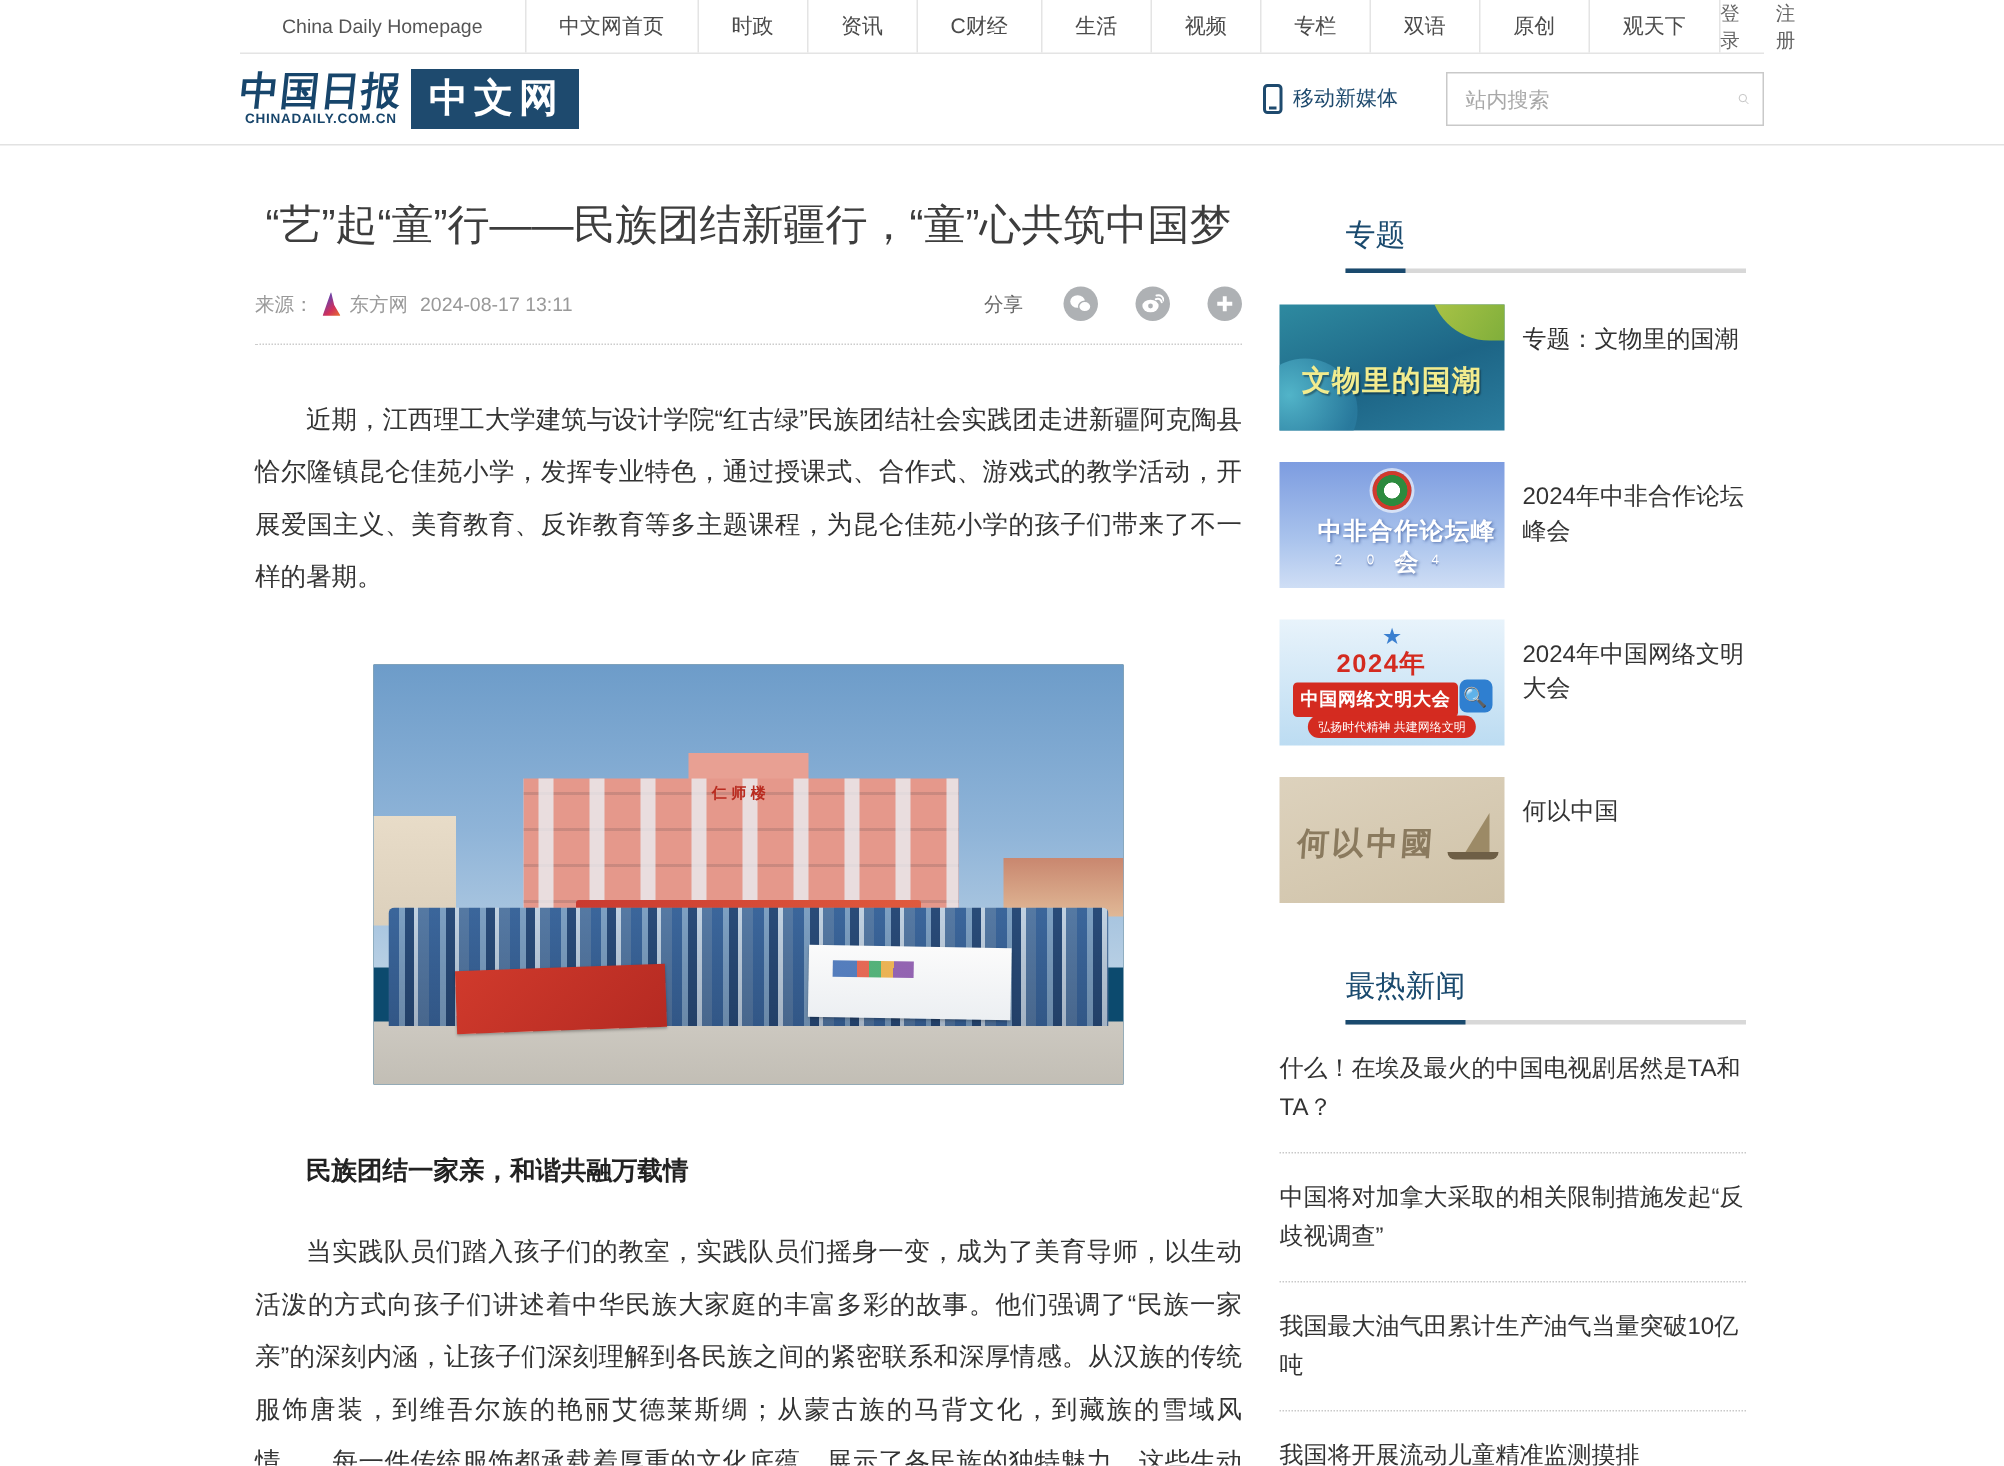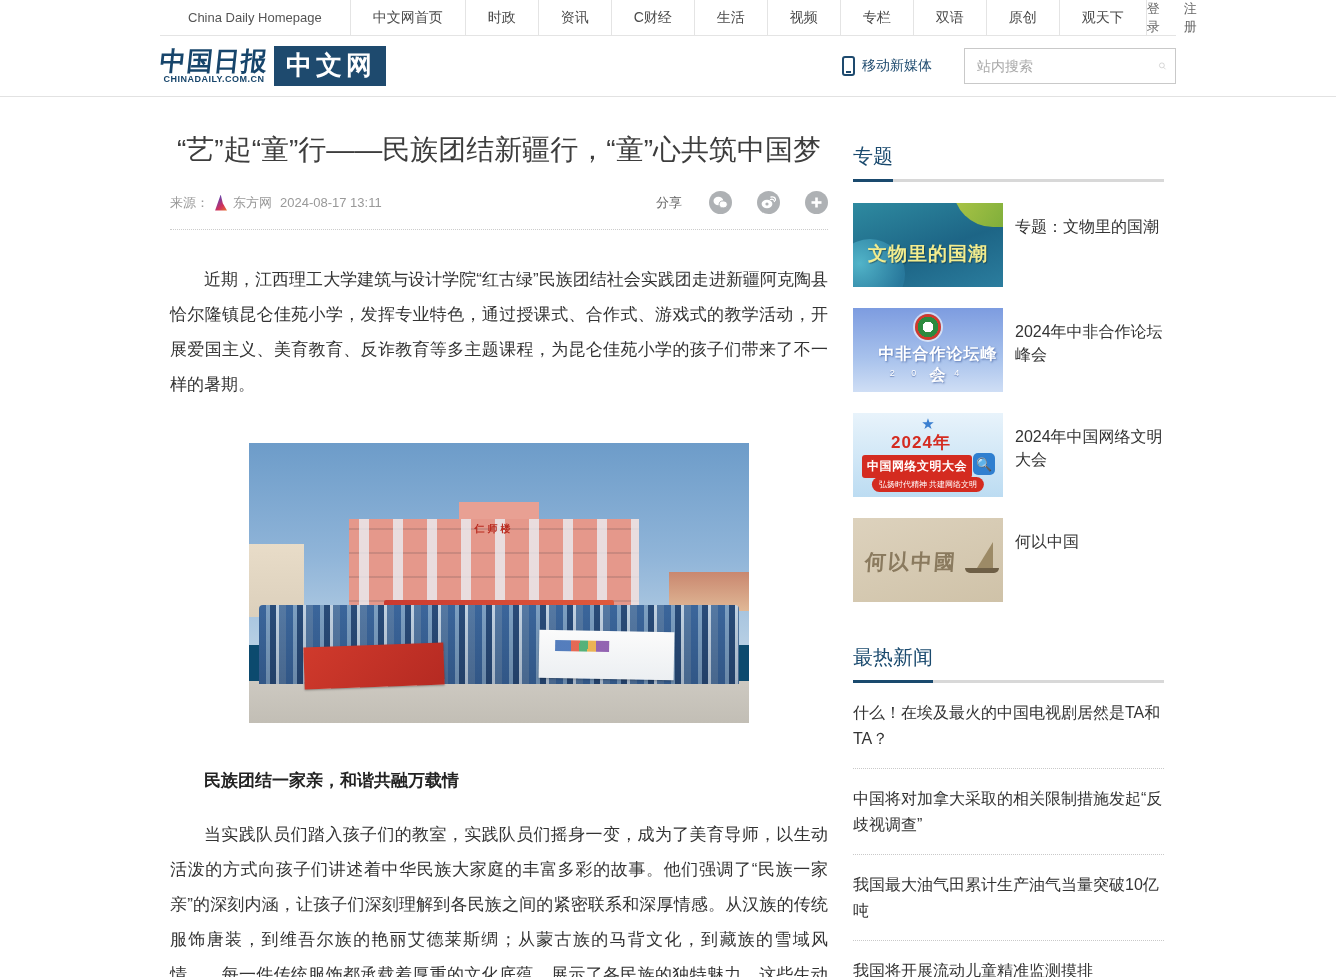--- a/index.html
+++ b/index.html
@@ -87,21 +87,21 @@
   .ph-flag-white::after { content:""; position:absolute; left:12%; top:22%; width:40%; height:22%;
     background:linear-gradient(90deg,#2c5fae 0 30%, #e0452c 30% 45%, #2ca05a 45% 60%, #e8a22c 60% 75%, #7a3fa0 75% 100%);
     opacity:.8; }
   .ph-ground { position:absolute; left:0; right:0; bottom:0; height:15%;
     background:linear-gradient(180deg,#cdc9c1,#c2beb5); }
   .subhead { margin-top:46px; font-size:17px; font-weight:bold; color:#222; text-indent:2em; }
   .para2 { margin-top:25px; }
 
   
   .sec-head { margin-top:0; font-size:20px; color:#1a4a6e; }
-  .sec-head .hd-wrap { display:block; border-bottom:3px solid #d8d8d8; }
+  .sec-head .hd-wrap { display:block; border-bottom:3px solid #d8d8d8;margin-left:44px; }
   .sec-head .hd-text { display:inline-block; padding-bottom:9px; margin-bottom:-3px;
     border-bottom:3px solid #1a4a6e; }
   .topics { margin-top:0; }
   .topic { display:flex; margin-top:21px; cursor:pointer; }
   .thumb { width:150px; height:84px; flex:0 0 150px; position:relative; overflow:hidden; }
   .topic-label { margin-left:12px; padding-top:12px; font-size:16px; color:#333; line-height:23px; }
   
   .thumb-guochao { background:linear-gradient(160deg,#2e8aa0 0%,#1d6586 55%,#2b7d9e 100%); }
   .thumb-guochao::before { content:""; position:absolute; left:-18px; bottom:-22px; width:70px; height:70px;
     border-radius:50%; background:radial-gradient(circle at 35% 35%, #5ec6d8, #2a7ca0 70%); opacity:.8; }

